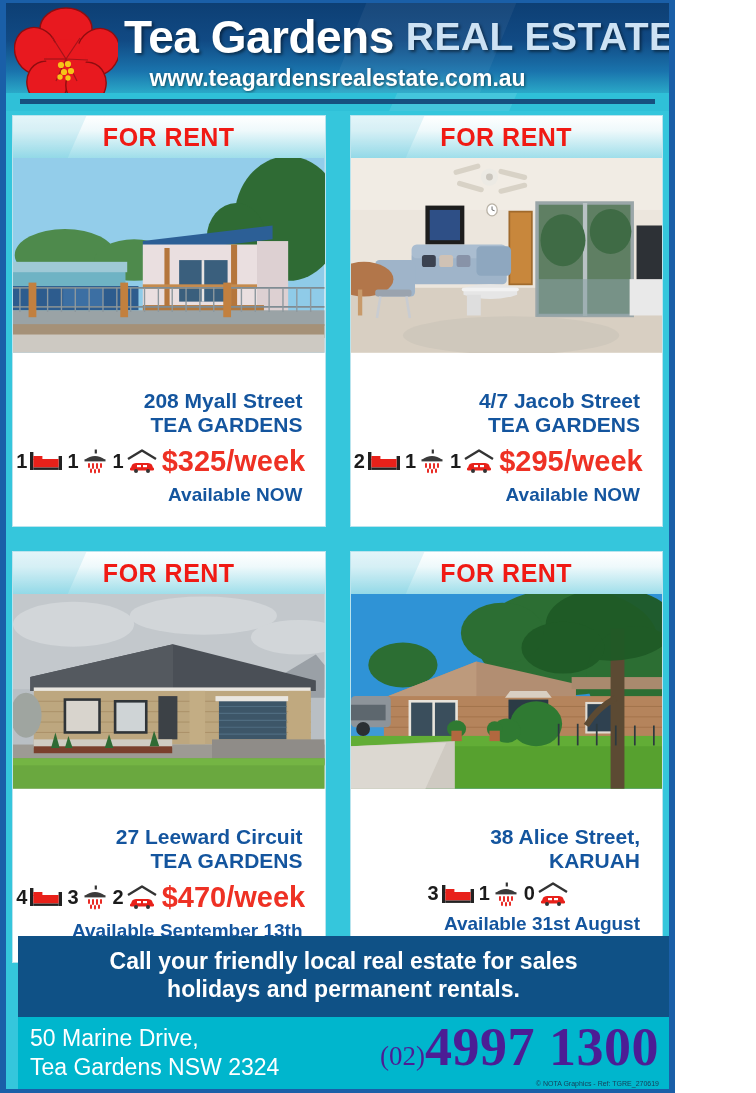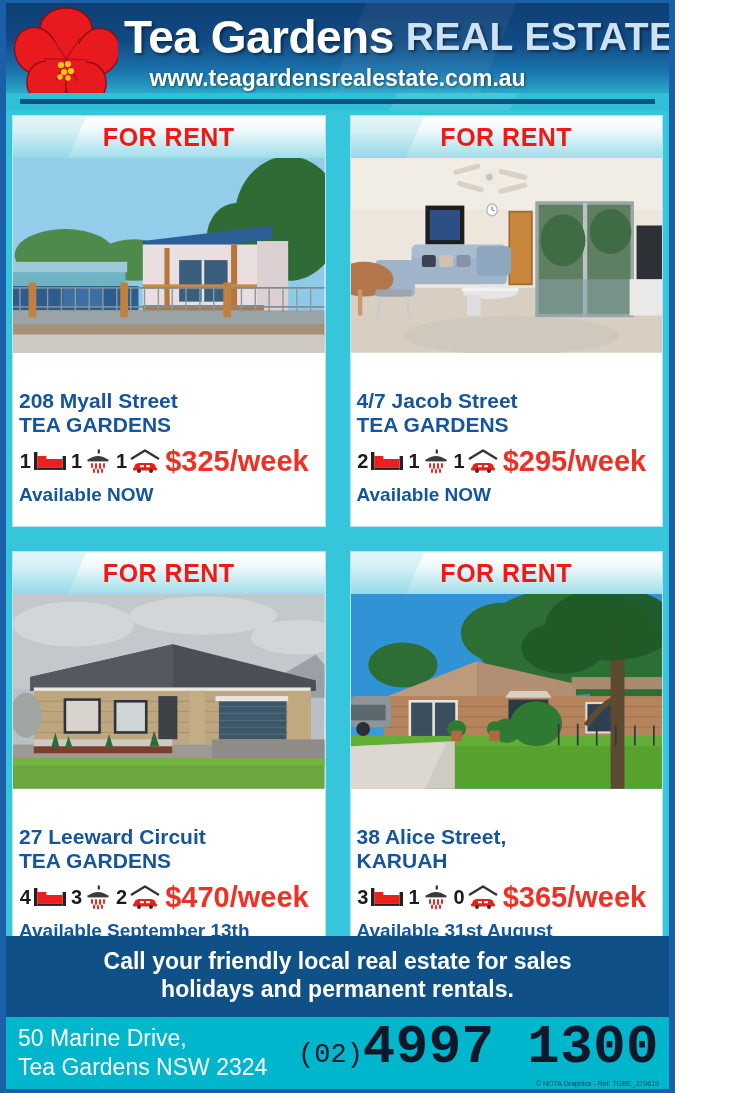--- a/index.html
+++ b/index.html
@@ -148,22 +148,22 @@
     color: #f01a14;
     letter-spacing: 0.5px;
   }
   .photo {
     position: relative;
     height: 225px;
     overflow: hidden;
   }
   .info {
     position: relative;
-    padding: 6px 15px 0 6px;
-    text-align: left;
+    padding: 6px 22px 0 6px;
+    text-align: right;
   }
   .addr1 {
     font-size: 21px;
     font-weight: bold;
     color: #14559e;
     line-height: 1.16;
   }
   .addr2 {
     font-size: 21px;
     font-weight: bold;
@@ -198,21 +198,21 @@
   .avail {
     margin-top: 6px;
     font-size: 19px;
     font-weight: bold;
     color: #14559e;
   }
 
   
   .footer {
     position: absolute;
-    left: 0; right: 0; bottom: 0;
+    left: 12px; right: 0; bottom: 0;
   }
   .tagline {
     background: #0f5186;
     padding: 11px 0 13px 0;
     text-align: center;
     color: #ffffff;
     font-size: 23px;
     font-weight: bold;
     line-height: 1.24;
   }
@@ -225,22 +225,22 @@
     justify-content: space-between;
     padding: 0 10px 0 12px;
     box-sizing: border-box;
   }
   .contact-addr {
     color: #ffffff;
     font-size: 23px;
     line-height: 1.26;
   }
   .phone {
-    color: #0f172a;
-    font-family: Liberation Mono, monospace;
+    color: #4c1d95;
+    font-family: Liberation Serif, serif;
     white-space: nowrap;
     margin-bottom: 12px;
   }
   .phone-code { font-size: 27px; }
   .phone-num { font-size: 54px; font-weight: bold; letter-spacing: 0.5px; }
   .credit {
     position: absolute;
     right: 10px;
     bottom: 2px;
     font-size: 7px;
@@ -725,21 +725,20 @@
             <svg class="spec-icon" width="32" height="24" viewBox="0 0 32 24">
               <path d="M2 10 L16 1.5 L30 10" stroke="#333" stroke-width="2.4" fill="none" stroke-linejoin="round"></path>
               <path d="M5 20 q0 -6 5 -6 h12 q5 0 5 6 z" fill="#e8211a"></path>
               <rect x="4" y="18.5" width="24" height="3" rx="1.2" fill="#e8211a"></rect>
               <circle cx="10" cy="22" r="2" fill="#333"></circle>
               <circle cx="22" cy="22" r="2" fill="#333"></circle>
               <rect x="11" y="16" width="4" height="2.2" fill="#fff"></rect>
               <rect x="17" y="16" width="4" height="2.2" fill="#fff"></rect>
             </svg>
           </div>
-          <span class="price">$365/week</span>
         </div>
         <div class="avail">Available 31st August</div>
       </div>
     </div>
 
   </div>
 
   <div class="footer">
     <div class="tagline">
       <div>Call your friendly local real estate for sales</div>

